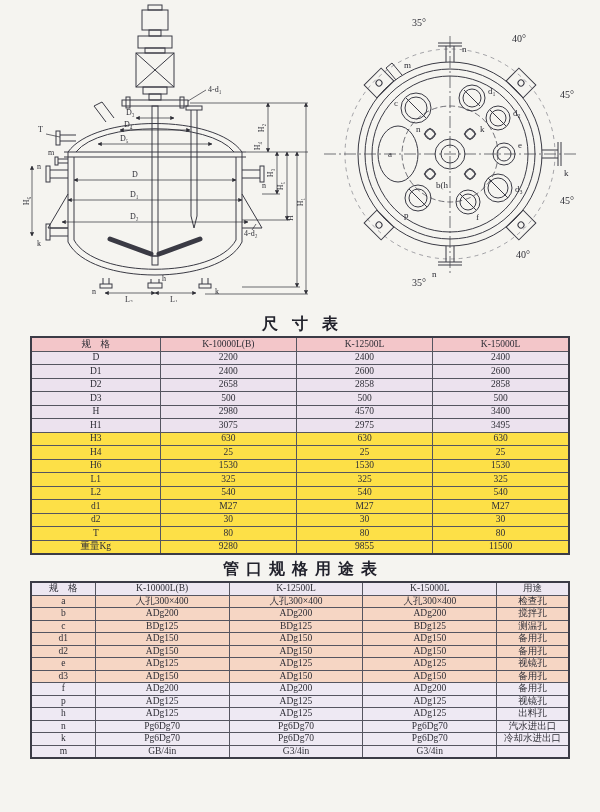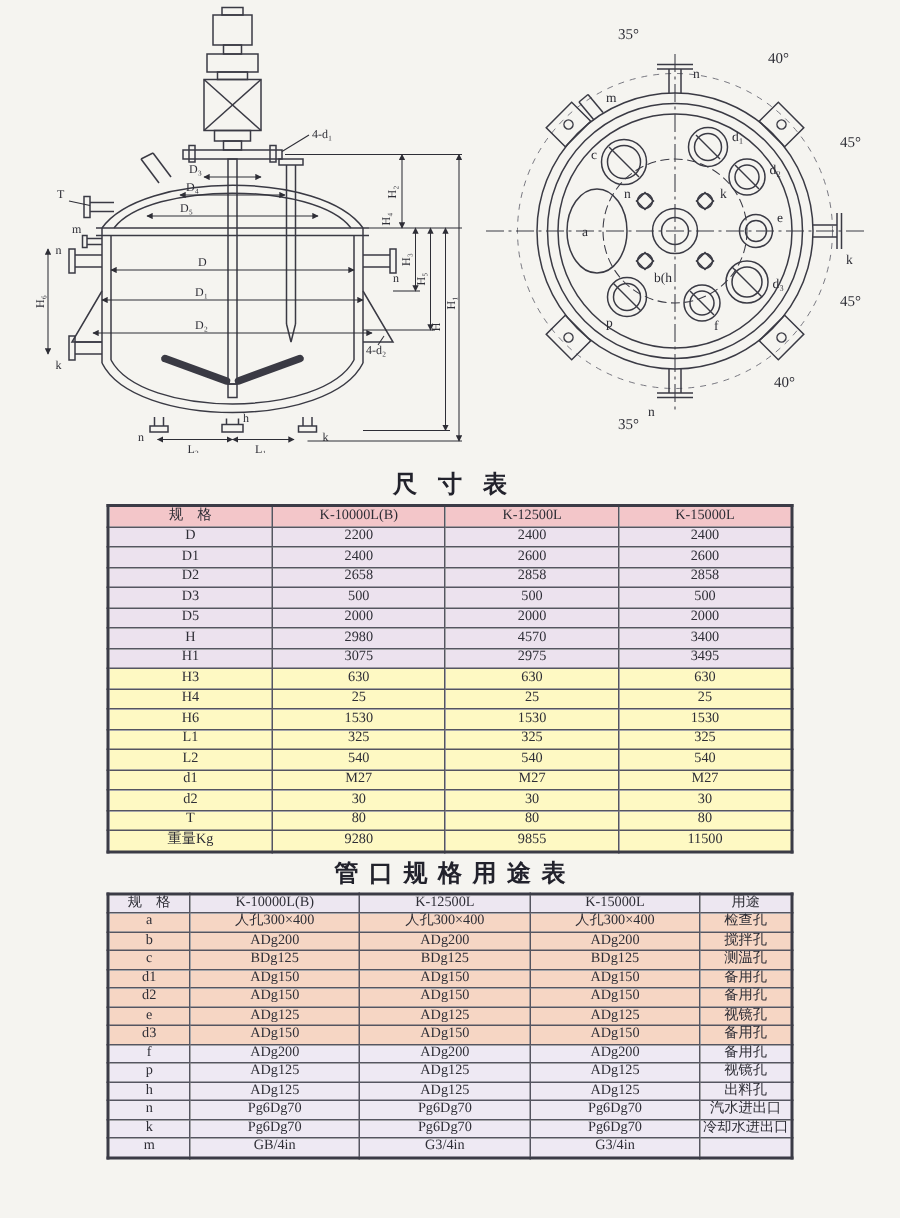--- a/index.html
+++ b/index.html
@@ -15,38 +15,38 @@
   svg text{font-family:"Liberation Serif",serif;fill:#2e2e36;}
   .section-title{
     text-align:center;font-size:16px;font-weight:600;
     letter-spacing:14px;text-indent:14px;line-height:20px;height:20px;
     color:#22222c;
     margin-top:12px;
   }
   .section-title.tight{letter-spacing:7px;text-indent:7px;}
   table{
     border-collapse:collapse;
-    width:458px;margin:2px auto 0 auto;
+    width:540px;margin:2px auto 0 auto;
     table-layout:fixed;
     border:2px solid #3b3b46;
   }
   th,td{
     border:1px solid #555560;
     font-weight:normal;
     font-size:9.5px;line-height:1;
     text-align:center;vertical-align:middle;
     padding:1.5px 0;
     overflow:hidden;white-space:nowrap;
   }
   
   .dim-table th{background:#f3c6c9;}
   .dim-table col.c0{width:24%;}
   .dim-table col.cv{width:25.33%;}
   .dim-table .row-lav td{background:#ece2ee;}
-  .dim-table .row-cream td{background:#fef9c3;}
+  .dim-table .row-cream td{background:#fde047;}
   
   .noz-table th{background:#ede7f1;}
   .noz-table col.c0{width:12%;}
   .noz-table col.cv{width:25%;}
   .noz-table col.cu{width:13.5%;}
   .noz-table .row-salmon td{background:#f6d6c4;}
   .noz-table .row-lav2 td{background:#eee9f3;}
   .noz-table td,.noz-table th{padding:1px 0;font-size:9.5px;}
 </style>
 </head>
@@ -326,26 +326,20 @@
           <td>2858</td>
           <td>2858</td>
         </tr>
         <tr class="row-lav">
           <td>D3</td>
           <td>500</td>
           <td>500</td>
           <td>500</td>
         </tr>
         <tr class="row-lav">
-          <td>D5</td>
-          <td>2000</td>
-          <td>2000</td>
-          <td>2000</td>
-        </tr>
-        <tr class="row-lav">
           <td>H</td>
           <td>2980</td>
           <td>4570</td>
           <td>3400</td>
         </tr>
         <tr class="row-lav">
           <td>H1</td>
           <td>3075</td>
           <td>2975</td>
           <td>3495</td>

